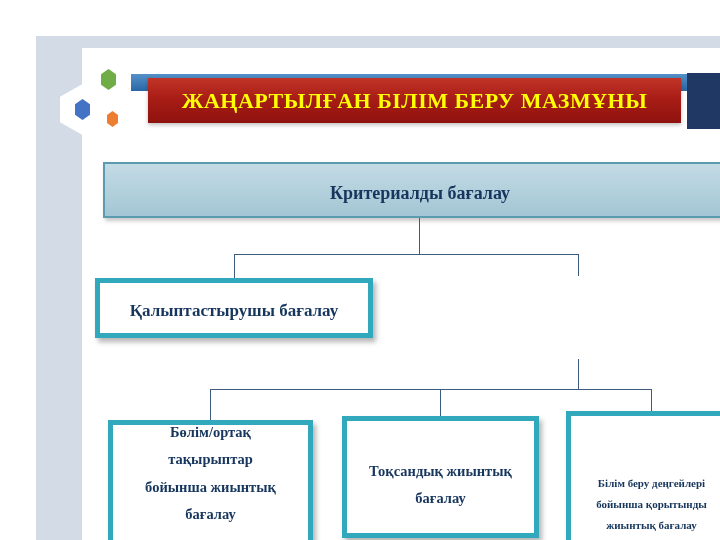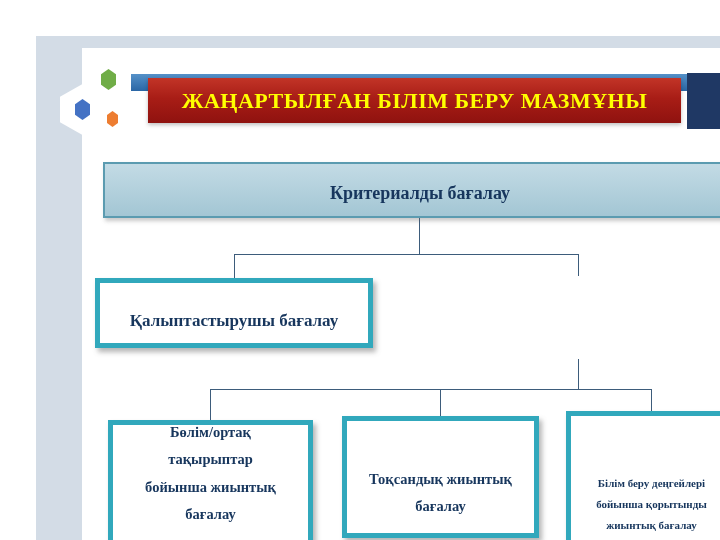--- a/index.html
+++ b/index.html
@@ -85,31 +85,31 @@
     border: 2px solid #5b9bb0;
     font-size: 18px;
     box-shadow: 2px 3px 4px rgba(100,100,100,0.35);
   }
   .box-lvl2 {
     background: #ffffff;
     border: 5px solid #31a8bc;
     box-shadow: 3px 4px 5px rgba(90,90,90,0.45);
     font-size: 17px;
   }
-  #box-formative { left: 47px;  top: 230px; width: 278px; height: 70px; }
+  #box-formative { left: 47px;  top: 230px; width: 278px; height: 60px; }
   #box-summative { left: 372px; top: 228px; width: 316px; height: 83px; }
   .box-lvl3 {
     background: #ffffff;
     border: 5px solid #31a8bc;
     box-shadow: 3px 4px 5px rgba(90,90,90,0.45);
     font-size: 14.5px;
     line-height: 1.9;
   }
   #box-section { left: 60px;  top: 372px; width: 205px; height: 126px; padding: 0 14px; }
-  #box-term    { left: 294px; top: 368px; width: 197px; height: 122px; padding: 0 10px; }
+  #box-term    { left: 294px; top: 368px; width: 197px; height: 122px; padding: 8px 10px; }
   #box-level   { left: 518px; top: 363px; width: 171px; height: 142px; font-size: 11px; padding: 0 4px; }
   .corner-teal {
     position: absolute;
     left: 628px; top: 502px;
     width: 92px; height: 38px;
     background: linear-gradient(180deg, #3aa3b1 0%, #237d8b 100%);
     border-top-left-radius: 30px;
   }
 </style>
 </head>

